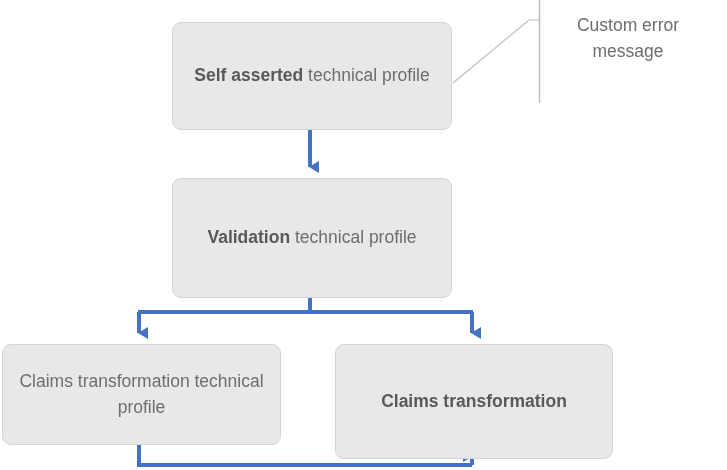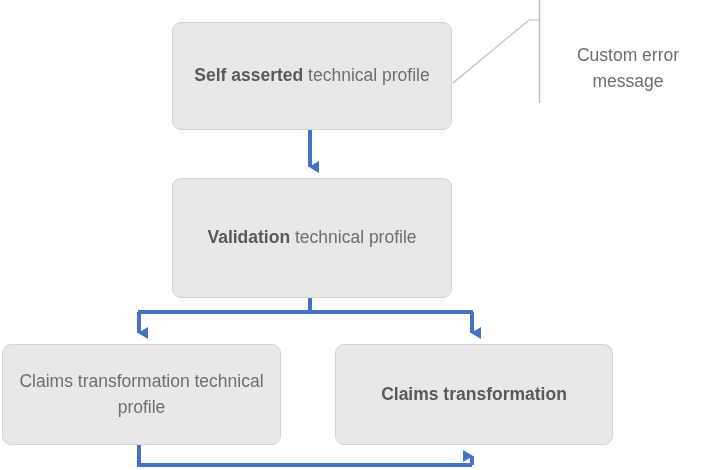--- a/index.html
+++ b/index.html
@@ -43,33 +43,33 @@
   #node-self-asserted {
     left: 172px; top: 22px; width: 280px; height: 108px;
   }
   #node-validation {
     left: 172px; top: 178px; width: 280px; height: 120px;
   }
   #node-claims-transformation-tp {
     left: 2px; top: 344px; width: 279px; height: 101px;
   }
   #node-claims-transformation {
-    left: 335px; top: 344px; width: 278px; height: 101px;
+    left: 335px; top: 344px; width: 278px; height: 115px;
   }
   .connectors {
     position: absolute;
     left: 0; top: 0;
     width: 727px;
     height: 470px;
     pointer-events: none;
   }
   .callout-label {
     position: absolute;
     left: 552px;
-    top: 42px;
+    top: 12px;
     width: 152px;
     text-align: center;
     color: #6e6e6e;
     font-size: 17.5px;
     line-height: 1.5;
   }
 </style>
 </head>
 <body>
 

